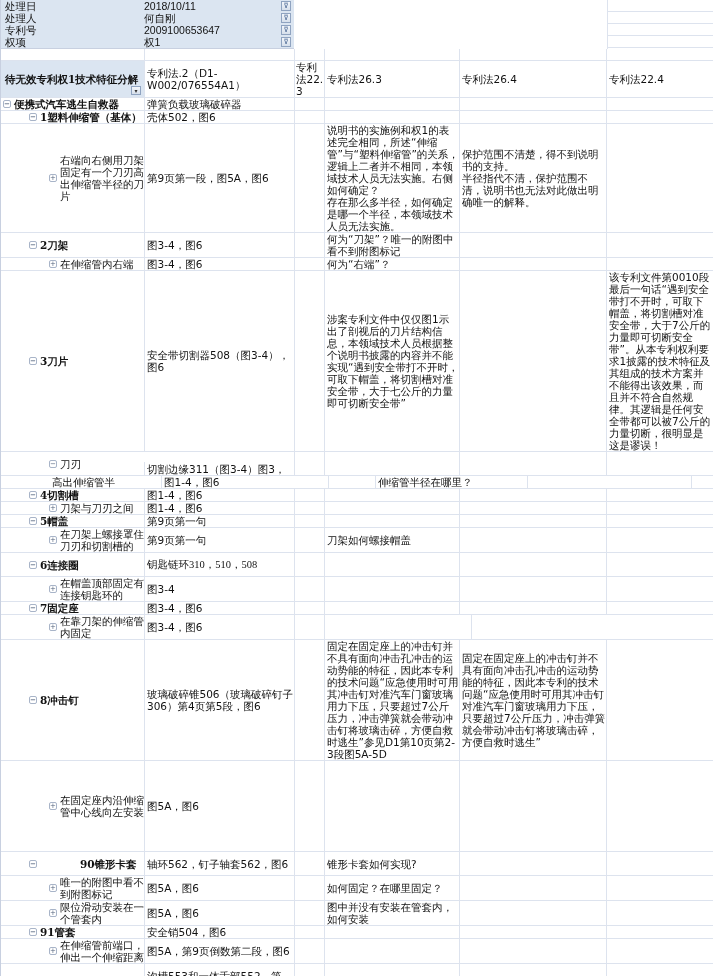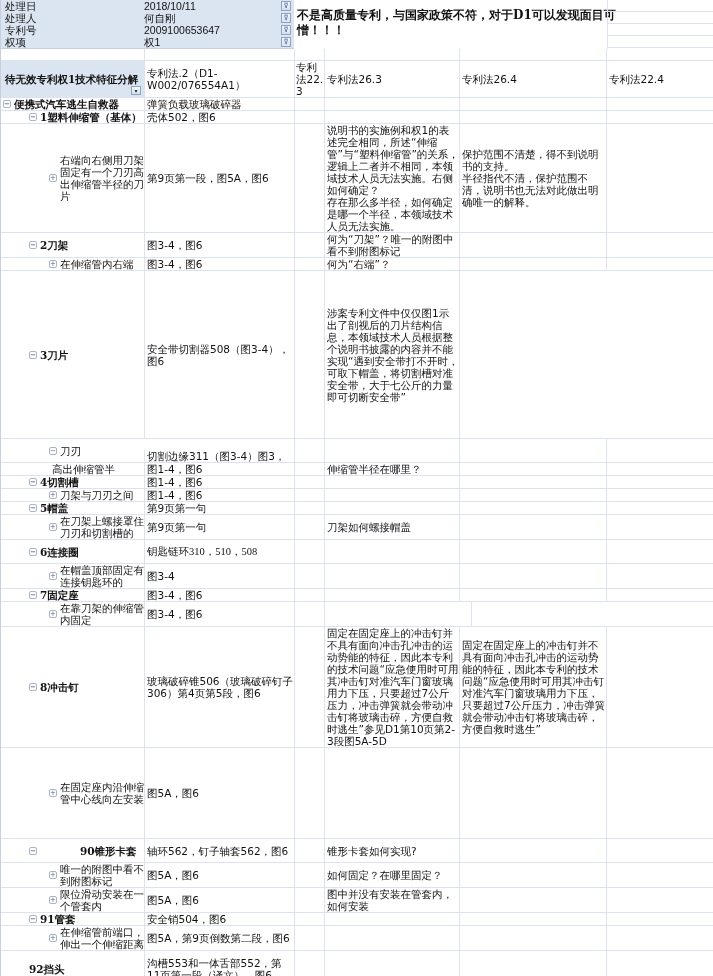--- a/index.html
+++ b/index.html
@@ -55,21 +55,20 @@
       <span class="fv">2009100653647</span>
       <span class="fbtn">⊽</span>
     </div>
     <div class="frow">
       <span class="fl">权项</span>
       <span class="fv">权1</span>
       <span class="fbtn">⊽</span>
     </div>
   </div>
 
-  <div class="note">不是高质量专利，与国家政策不符，对于D1可以发现面目可憎！！！</div>
   <div class="note-right">
       <div></div>
       <div></div>
       <div></div>
       <div></div>
     </div>
 
   <div class="grid" id="grid">
     <div class="row" style="height:12px">
       <div class="c0"></div>
@@ -149,33 +148,34 @@
       </div>
       <div class="row" style="min-height: 168px;">
         <div class="c0 cell lvl1">
           <span class="tg">−</span>
           <span class="t wrap" style="white-space: nowrap;">3刀片</span>
         </div>
         <div class="c1 cell wrap" style="white-space: pre-line;">安全带切割器508（图3-4），图6</div>
         <div class="c2 cell wrap" style="white-space: pre-line;"></div>
         <div class="c3 cell wrap" style="white-space: pre-line;">涉案专利文件中仅仅图1示出了剖视后的刀片结构信息，本领域技术人员根据整个说明书披露的内容并不能实现“遇到安全带打不开时，可取下帽盖，将切割槽对准安全带，大于七公斤的力量即可切断安全带”</div>
         <div class="c4 cell wrap" style="white-space: pre-line;"></div>
+        <div class="c5 cell wrap" style="white-space: pre-line;">该专利文件第0010段最后一句话“遇到安全带打不开时，可取下帽盖，将切割槽对准安全带，大于7公斤的力量即可切断安全带”。从本专利权利要求1披露的技术特征及其组成的技术方案并不能得出该效果，而且并不符合自然规律。其逻辑是任何安全带都可以被7公斤的力量切断，很明显是这是谬误！</div>
       </div>
       <div class="row" style="min-height: 24px;">
         <div class="c0 cell lvl2">
           <span class="tg">−</span>
           <span class="t wrap" style="white-space: pre-line;">刀刃</span>
         </div>
         <div class="c1 cell wrap" style="white-space: pre-line; margin-top: 10px;">切割边缘311（图3-4）图3，</div>
         <div class="c2 cell wrap" style="white-space: pre-line;"></div>
         <div class="c3 cell wrap" style="white-space: pre-line;"></div>
         <div class="c4 cell wrap" style="white-space: pre-line;"></div>
         <div class="c5 cell wrap" style="white-space: pre-line;"></div>
       </div>
-      <div class="row" style="min-height: 12px;">
+      <div class="row" style="min-height: 12px; gap: 17px;">
         <div class="c0 cell lvl2" style="padding-left: 0px; justify-content: flex-end; padding-right: 4px;">
           <span class="t wrap" style="white-space: pre-line;">高出伸缩管半</span>
         </div>
         <div class="c1 cell wrap" style="white-space: pre-line;">图1-4，图6</div>
         <div class="c2 cell wrap" style="white-space: pre-line;"></div>
         <div class="c3 cell wrap" style="white-space: pre-line;">伸缩管半径在哪里？</div>
         <div class="c4 cell wrap" style="white-space: pre-line;"></div>
         <div class="c5 cell wrap" style="white-space: pre-line;"></div>
       </div>
       <div class="row" style="min-height: 12px;">

